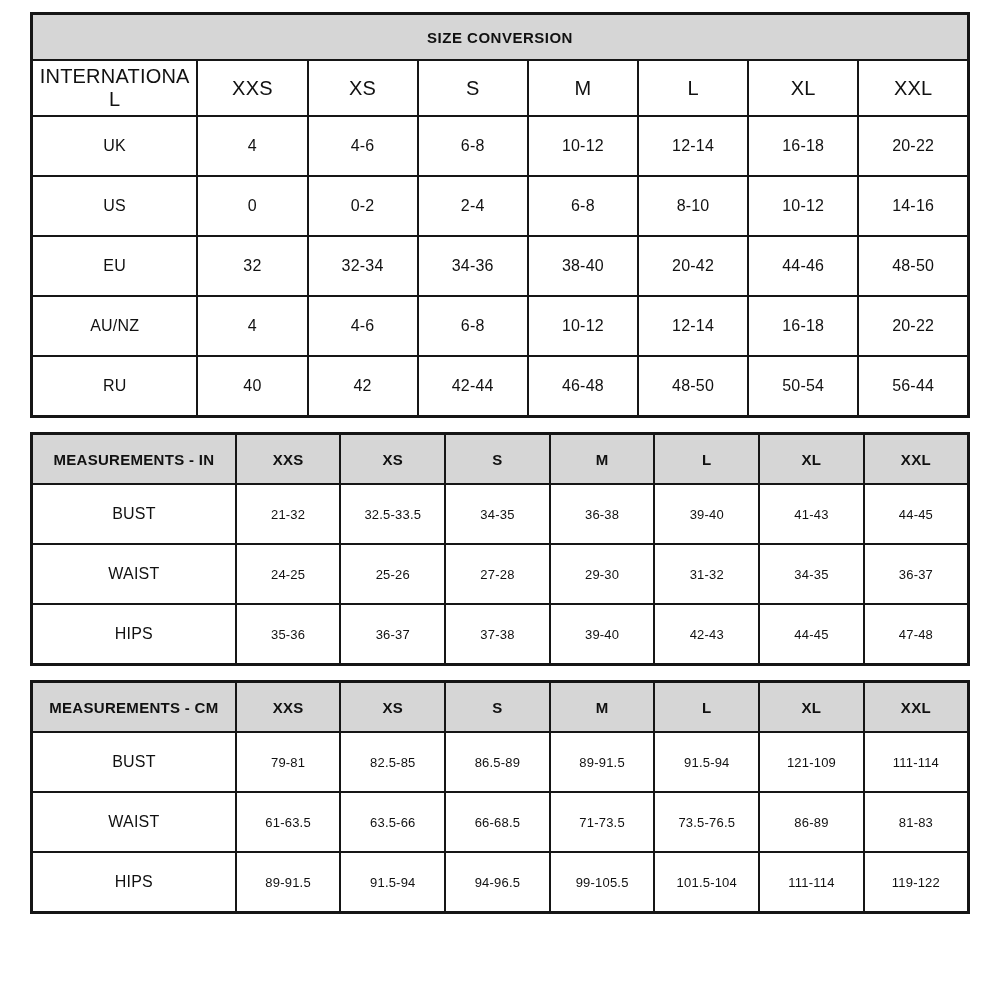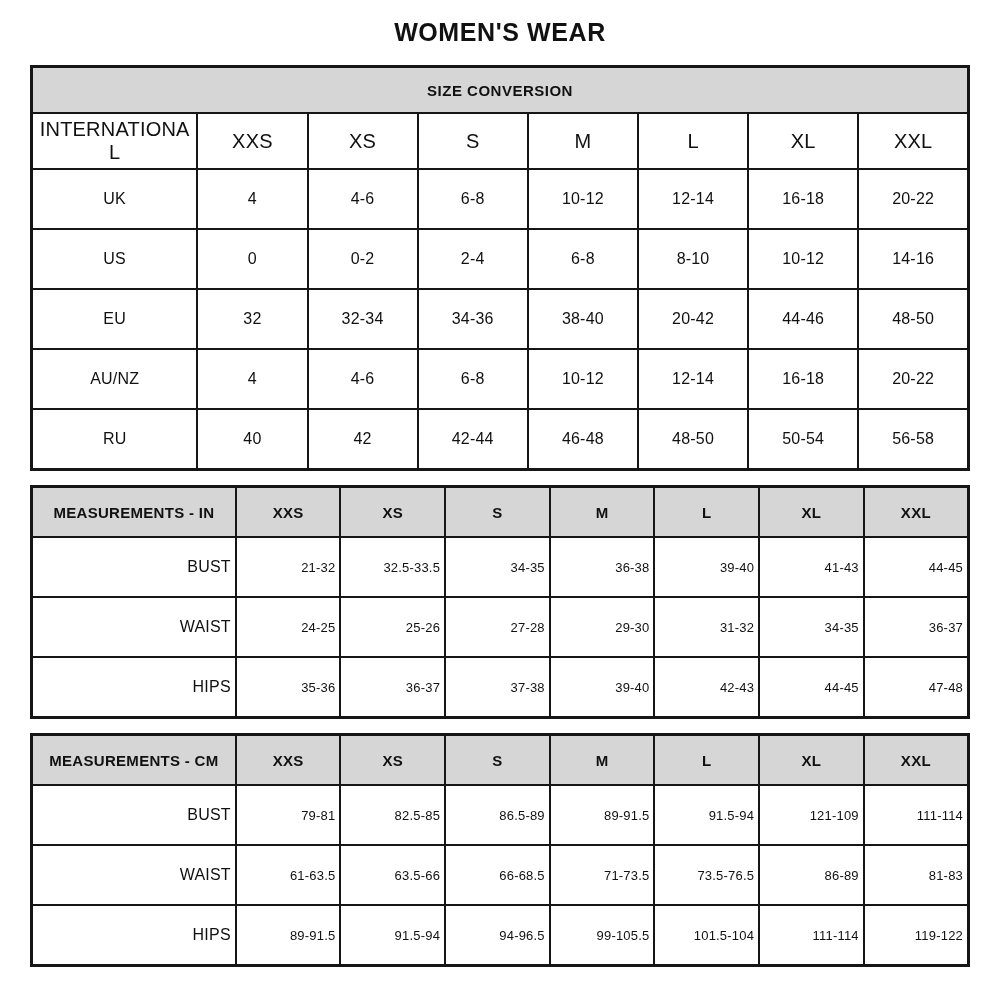--- a/index.html
+++ b/index.html
@@ -62,32 +62,30 @@
     background: #d6d6d6;
     font-weight: 700;
     font-size: 15px;
     height: 44px;
     letter-spacing: 0.3px;
   }
   .meas-table .data-row td {
     font-size: 13px;
     height: 54px;
     letter-spacing: 0.2px;
-    text-align: right;
   }
   .meas-table .data-row td.row-label {
     font-size: 16px;
   }
 </style>
 </head>
 <body>
 
 <div class="page">
 
-  <div class="page-title">WOMEN'S WEAR</div>
 
   <table class="size-table">
     <colgroup>
       <col class="c-first">
         <col class="c-size">
         <col class="c-size">
         <col class="c-size">
       <col class="c-size">
         <col class="c-size">
         <col class="c-size">
@@ -148,21 +146,21 @@
           <td>20-22</td>
         </tr>
         <tr class="data-row">
           <td class="row-label">RU</td>
           <td>40</td>
           <td>42</td>
           <td>42-44</td>
           <td>46-48</td>
           <td>48-50</td>
           <td>50-54</td>
-          <td>56-58</td>
+          <td>56-44</td>
         </tr>
       </tbody>
   </table>
 
   <table class="meas-table">
     <colgroup>
       <col class="c-first">
         <col class="c-size">
         <col class="c-size">
         <col class="c-size">

